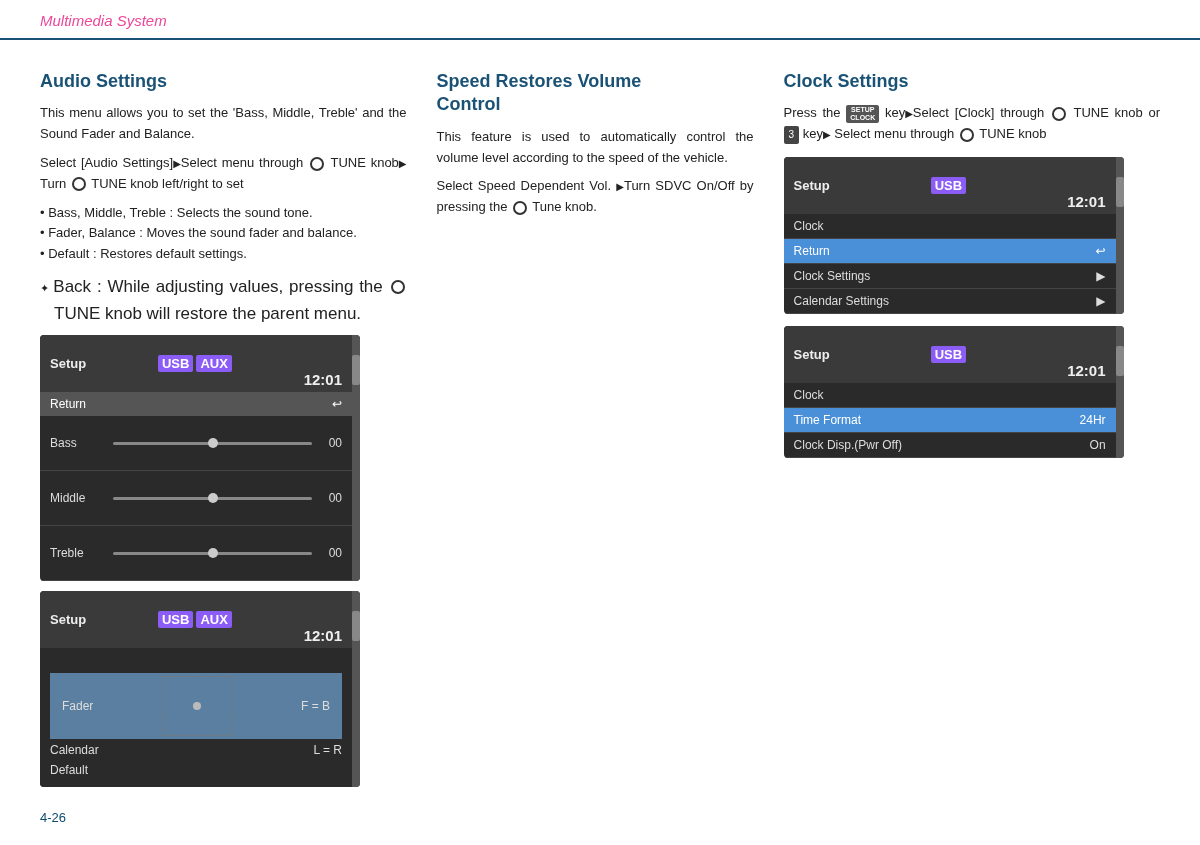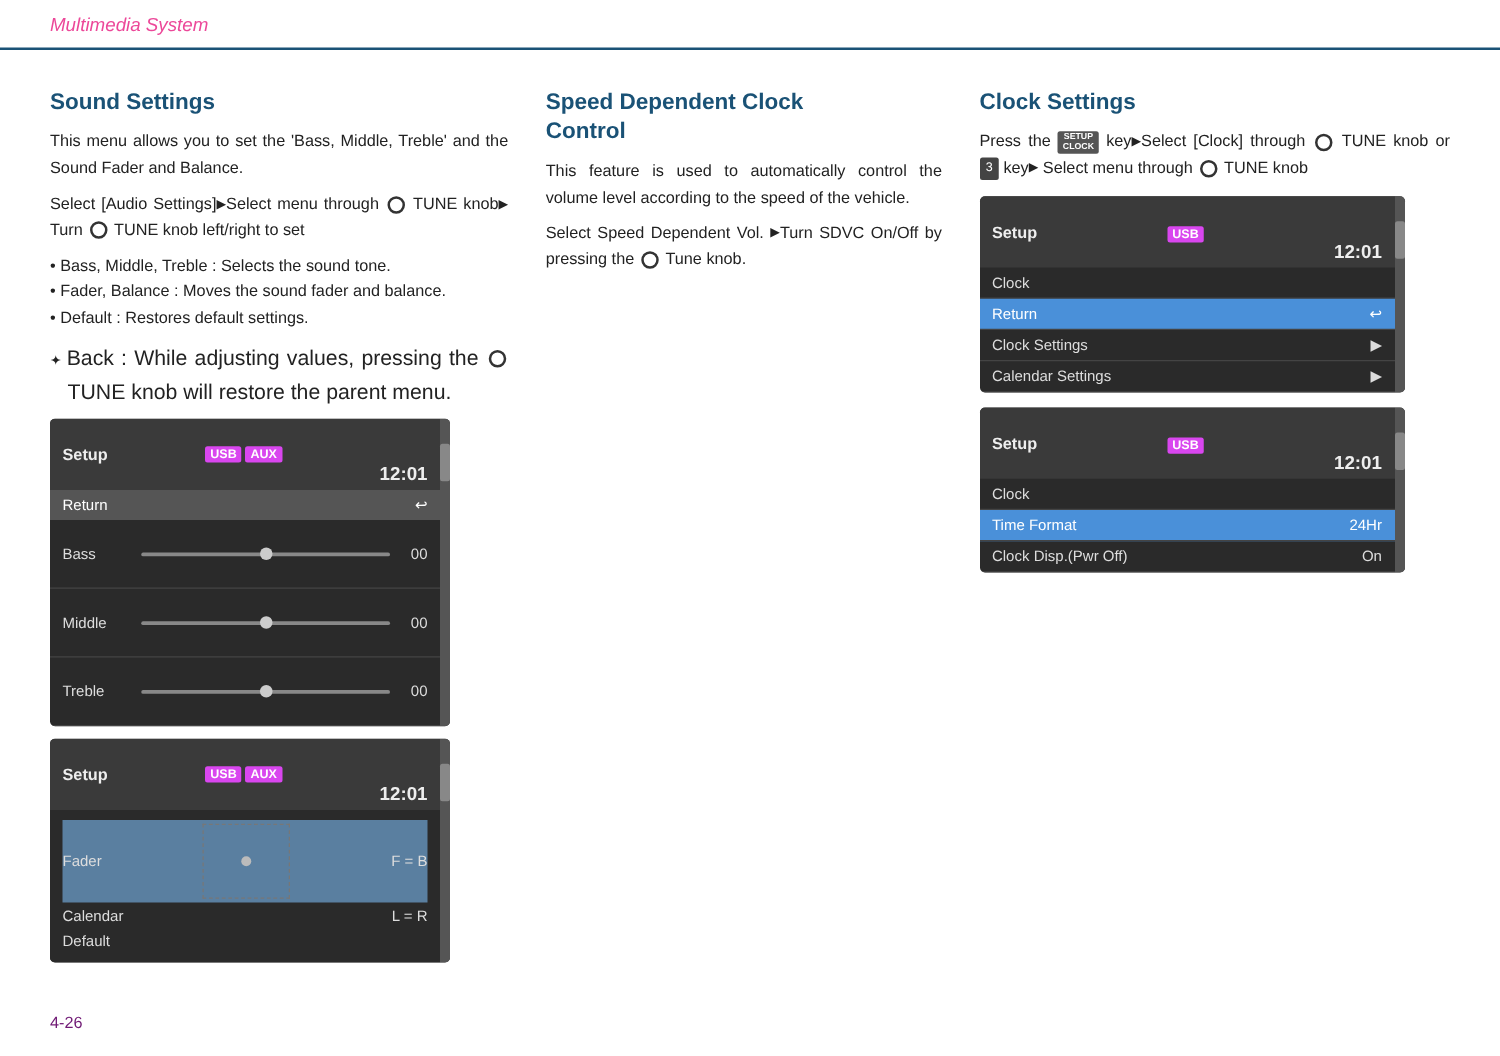--- a/index.html
+++ b/index.html
@@ -136,23 +136,23 @@
       font-weight: bold;
     }
 
     .screen-header .badges {
       display: flex;
       gap: 3px;
       align-items: center;
     }
 
     .badge {
-      background: #d946ef;
+      background: #8b5cf6;
       color: #fff;
-      font-size: 10px;
+      font-size: 13px;
       font-weight: bold;
       padding: 1px 4px;
       border-radius: 2px;
     }
 
     .screen-time {
       color: #eee;
       font-size: 15px;
       font-weight: bold;
       margin-top: 32px;
@@ -290,21 +290,21 @@
       background: #4a90d9;
       color: #fff;
     }
 
     
     .footer {
       position: absolute;
       bottom: 20px;
       left: 40px;
       font-size: 13px;
-      color: #701a75;
+      color: #0c4a6e;
     }
 
     .setup-clock-badge {
       display: inline-flex;
       flex-direction: column;
       background: #555;
       color: #fff;
       font-size: 8px;
       font-weight: bold;
       padding: 1px 4px;
@@ -317,21 +317,21 @@
 </head>
 <body>
 
 <div class="header">
   <span class="header-title">Multimedia System</span>
 </div>
 
 <div class="content">
 
   <div class="col-left">
-    <div class="section-heading">Sound Settings</div>
+    <div class="section-heading">Audio Settings</div>
 
     <p class="body-text">This menu allows you to set the 'Bass, Middle, Treble' and the Sound Fader and Balance.</p>
 
     <p class="body-text">
       Select [Audio Settings]<span class="arrow-right">▶</span>Select menu
       through <span class="tune-knob"></span> TUNE knob<span class="arrow-right">▶</span>Turn <span class="tune-knob"></span>
       TUNE knob left/right to set
     </p>
 
     <ul class="bullet-list">
@@ -392,21 +392,21 @@
         <div class="screen-main">
           <div class="screen-header">
             <span>Setup</span>
             <div class="badges">
               <span class="badge">USB</span>
               <span class="badge">AUX</span>
             </div>
             <span class="screen-time">12:01</span>
           </div>
           <div class="fader-area">
-            <div class="fader-row" style="background:#5a7fa0;padding:3px 0;">
+            <div class="fader-row" style="background:#5a7fa0;padding:3px 12px;margin-top:17px;">
               <span>Fader</span>
               <div class="balance-grid">
                 <div class="balance-dot"></div>
               </div>
               <span>F = B</span>
             </div>
             <div class="fader-row">
               <span>Calendar</span>
               <div style="width:70px;"></div>
               <span>L = R</span>
@@ -418,21 +418,21 @@
         </div>
         <div class="screen-scrollbar">
           <div class="scrollbar-thumb"></div>
         </div>
       </div>
     </div>
   </div>
 
   <div class="col-middle">
     <div class="section-heading">
-      <span>Speed Dependent Clock</span><br>
+      <span>Speed Restores Volume</span><br>
       <span>Control</span>
     </div>
 
     <p class="body-text">This feature is used to automatically control the volume level according to the speed of the vehicle.</p>
 
     <p class="body-text">
       Select Speed Dependent Vol. <span class="arrow-right">▶</span>Turn
       SDVC On/Off by pressing the <span class="tune-knob"></span>
       Tune knob.
     </p>

